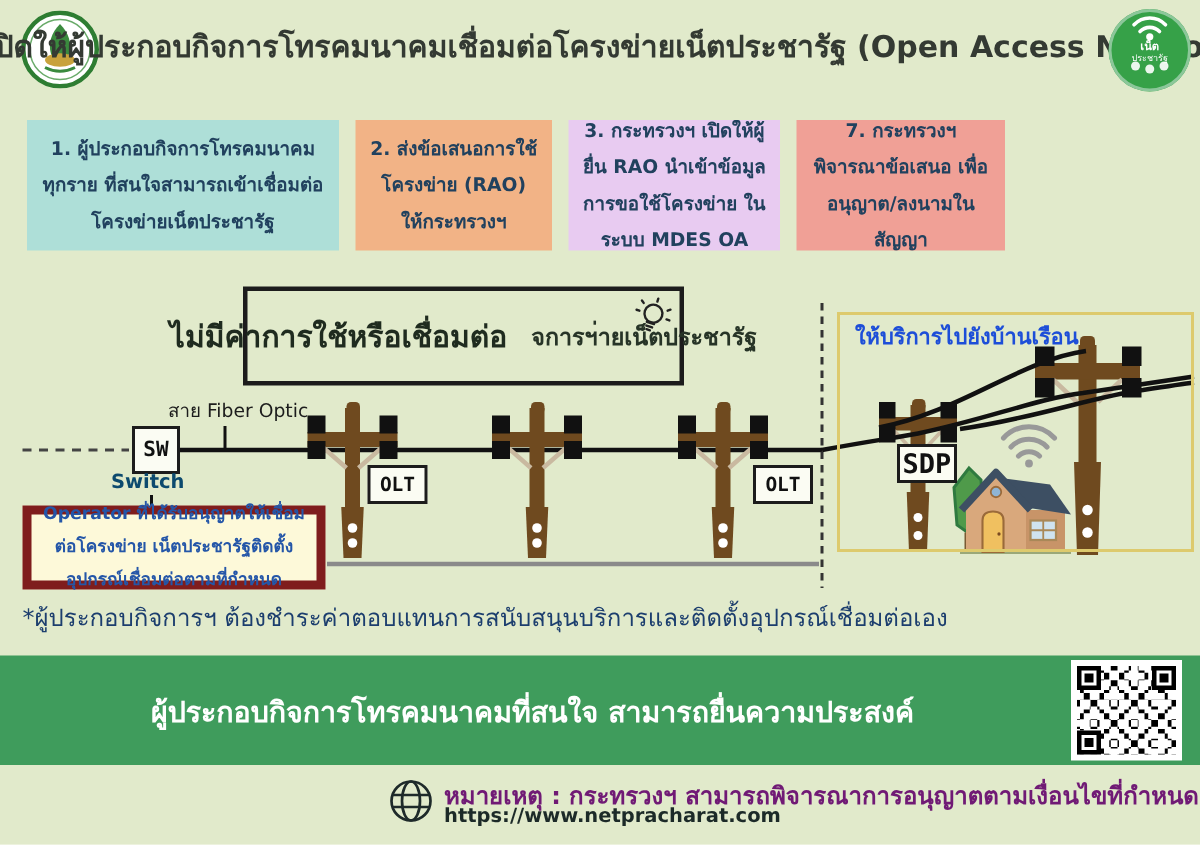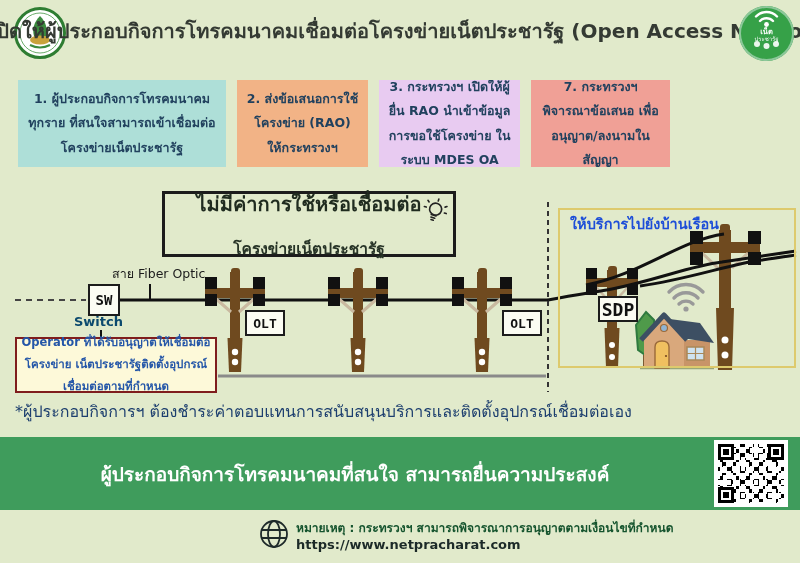--- a/index.html
+++ b/index.html
@@ -19,21 +19,21 @@
   .step{display:flex;align-items:center;justify-content:center;text-align:center;
     color:#21415e;font-size:12.5px;font-weight:bold;line-height:1.95;padding:4px 8px;
     box-sizing:border-box;overflow:hidden;overflow-wrap:anywhere;}
   .step1{flex:250;background:#aedfd8;}
   .step2{flex:150;background:#f2b386;}
   .step3{flex:163;background:#e8cbf1;}
   .step4{flex:160;background:#f0a096;}
 
   
   .highlight-box{position:absolute;left:162px;top:191px;width:288px;height:60px;
-    border:3px solid #1c1c1c;display:flex;flex-direction:column;align-items:center;
+    border:3px solid #1c1c1c;display:flex;flex-direction:row;align-items:center;
     justify-content:center;gap:16px;}
   .hl1{font-size:20px;font-weight:bold;color:#1f2b1f;white-space:nowrap;}
   .hl2{font-size:15.5px;font-weight:bold;color:#273427;white-space:nowrap;}
   .bulb{position:absolute;right:4px;top:3px;}
 
   
   .diagram-svg{position:absolute;left:0;top:180px;}
 
   
   .fiber-label{position:absolute;left:112px;top:264px;font-size:12.5px;color:#1c1c1c;font-weight:normal;}
@@ -42,42 +42,42 @@
     justify-content:center;}
   .sw-box{left:88px;top:284px;width:28px;height:28px;font-size:14px;}
   .switch-label{position:absolute;left:74px;top:314px;font-size:13px;color:#0c4a6e;font-weight:bold;}
   .olt1-box{left:245px;top:310px;width:36px;height:22px;font-size:13px;}
   .olt2-box{left:502px;top:310px;width:36px;height:22px;font-size:13px;}
   .sdp-box{left:598px;top:296px;width:36px;height:22px;font-size:18px;}
   .service-area{position:absolute;left:558px;top:208px;width:238px;height:160px;
     border:2px solid #ddca6d;box-sizing:border-box;}
   .service-label{position:absolute;left:570px;top:212px;font-size:14.5px;font-weight:bold;color:#1d4ed8;}
   .operator-box{position:absolute;left:15px;top:337px;width:202px;height:56px;background:#fdf9d9;
-    border:2px solid #7f1d1d;box-sizing:border-box;display:flex;align-items:center;justify-content:center;
+    border:6px solid #7f1d1d;box-sizing:border-box;display:flex;align-items:center;justify-content:center;
     text-align:center;font-size:11.5px;font-weight:bold;color:#2456a8;line-height:1.9;padding:2px 4px;
     overflow-wrap:anywhere;}
   .footnote{position:absolute;left:15px;top:399px;font-size:16px;color:#1c3e6e;}
 
   
   .banner{position:absolute;left:0;top:437px;width:800px;height:73px;background:#3f9c5c;}
   .banner-text{position:absolute;left:0;top:0;width:710px;height:73px;display:flex;
     flex-direction:column;align-items:center;justify-content:center;gap:5px;color:#ffffff;
     font-size:19px;font-weight:bold;white-space:nowrap;}
   .qr{position:absolute;right:12px;top:3px;width:74px;height:67px;background:#fff;}
   .qr-noise{position:absolute;inset:4px;
     background:
       conic-gradient(#fff 25%, transparent 0 50%, #fff 0 75%, transparent 0) 2px 3px / 13px 13px,
       conic-gradient(#000 25%, #fff 0 50%, #000 0 75%, #fff 0) 0 0 / 9px 9px;}
   .qr-finder{position:absolute;width:10px;height:10px;background:#fff;border:3px solid #000;}
   .qr-finder::after{content:"";position:absolute;left:2px;top:2px;width:6px;height:6px;background:#000;}
   .qr-tl{left:4px;top:4px;} .qr-tr{right:4px;top:4px;} .qr-bl{left:4px;bottom:4px;}
 
   
   .footer-globe{position:absolute;left:258px;top:518px;}
-  .footer-note{position:absolute;left:296px;top:518px;font-size:12px;color:#14532d;font-weight:bold;}
+  .footer-note{position:absolute;left:296px;top:518px;font-size:16px;color:#701a75;font-weight:bold;}
   .footer-url{position:absolute;left:296px;top:537px;font-size:13px;color:#1c2a28;font-weight:bold;}
 </style>
 </head>
 <body>
 
 <div id="page">
 
   <div class="logo-left">
     <svg width="52" height="52" viewBox="0 0 52 52">
       <circle cx="26" cy="26" r="24.5" fill="#ffffff" stroke="#2e7d32" stroke-width="3"></circle>
@@ -107,21 +107,21 @@
 
   <div class="steps">
     <div class="step step1">1. ผู้ประกอบกิจการโทรคมนาคมทุกราย ที่สนใจสามารถเข้าเชื่อมต่อโครงข่ายเน็ตประชารัฐ</div>
     <div class="step step2">2. ส่งข้อเสนอการใช้ โครงข่าย (RAO) ให้กระทรวงฯ</div>
     <div class="step step3">3. กระทรวงฯ เปิดให้ผู้ยื่น RAO นำเข้าข้อมูลการขอใช้โครงข่าย ในระบบ MDES OA</div>
     <div class="step step4">7. กระทรวงฯ พิจารณาข้อเสนอ เพื่ออนุญาต/ลงนามในสัญญา</div>
   </div>
 
   <div class="highlight-box">
     <div class="hl1">ไม่มีค่าการใช้หรือเชื่อมต่อ</div>
-    <div class="hl2">โครงข่ายเน็ตประชารัฐ</div>
+    <div class="hl2">จการฯ่ายเน็ตประชารัฐ</div>
     <div class="bulb">
       <svg width="28" height="28" viewBox="0 0 28 28">
         <g transform="rotate(18 14 14)" stroke="#222" fill="none" stroke-width="1.6" stroke-linecap="round">
           <circle cx="14" cy="12" r="6"></circle>
           <path d="M11.5 18.5 H16.5 M12 21 H16 M12.8 23.3 H15.2"></path>
           <path d="M14 1.5 V3.5 M4 6 L6 7.5 M24 6 L22 7.5 M2.5 13 H4.5 M23.5 13 H25.5" stroke-dasharray="2 1.4"></path>
         </g>
       </svg>
     </div>
   </div>

